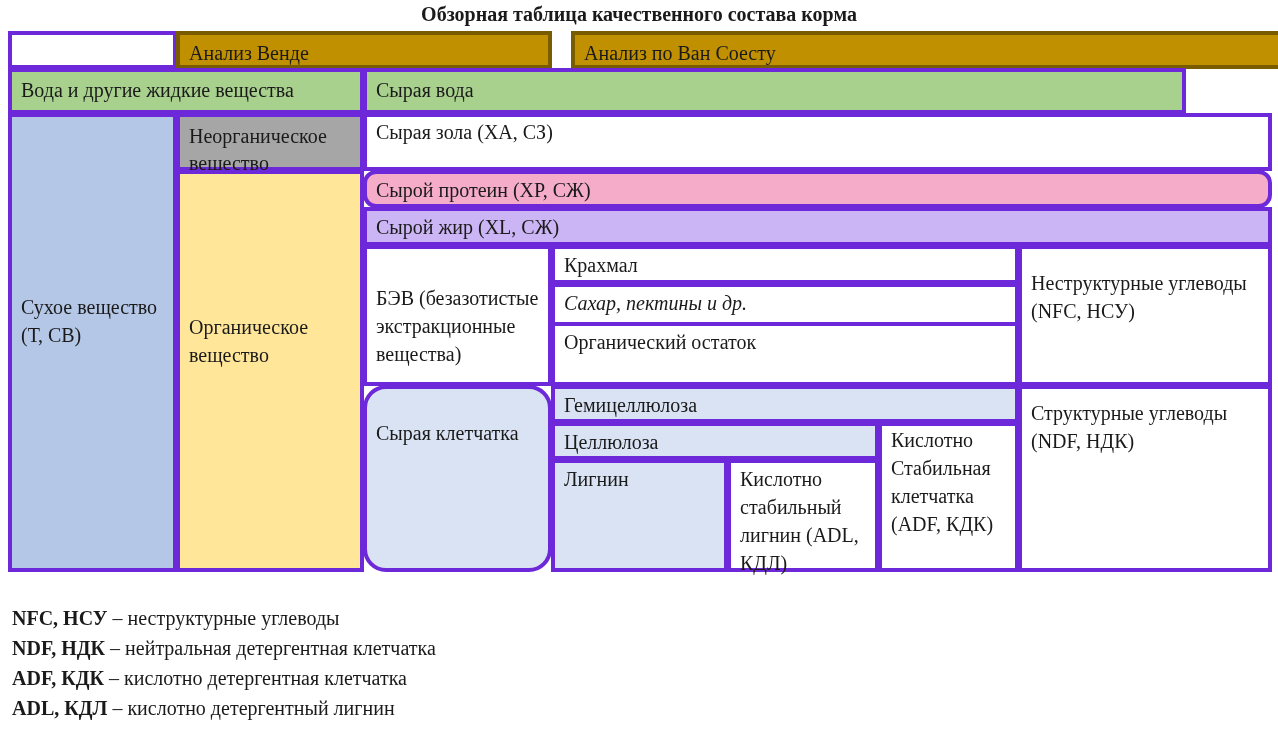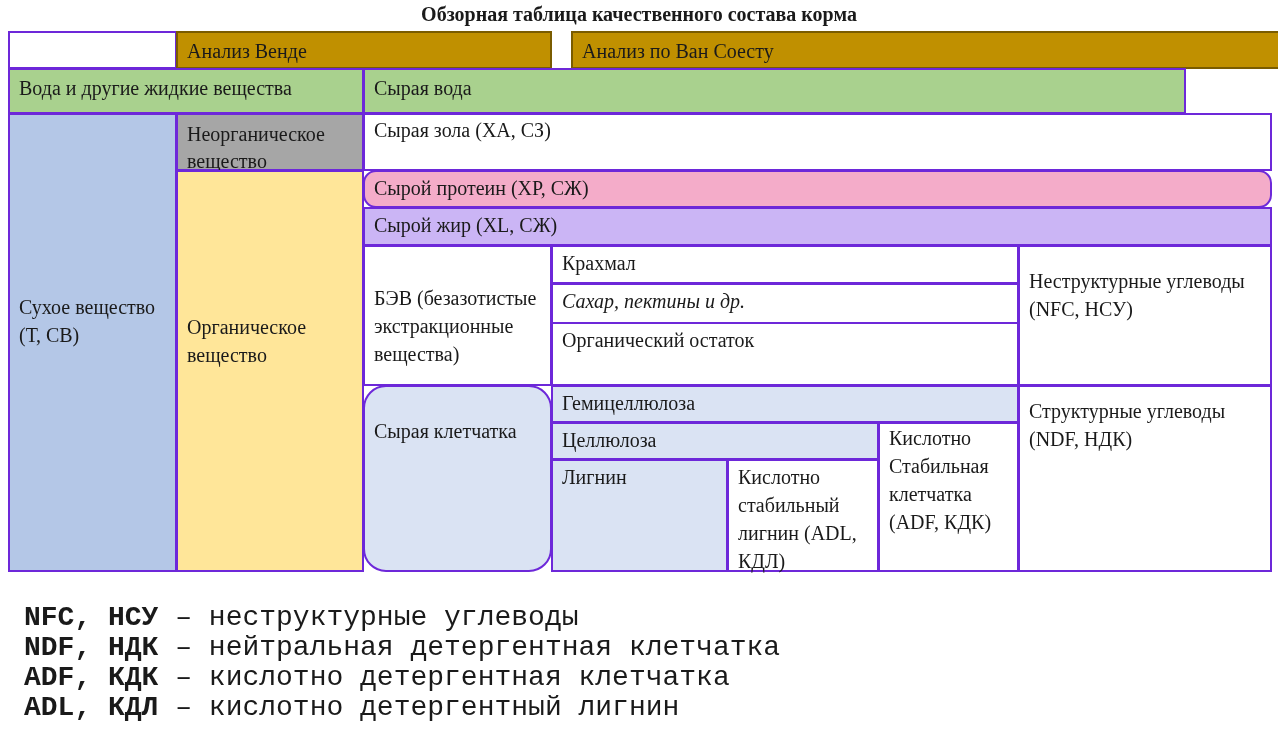--- a/index.html
+++ b/index.html
@@ -1,22 +1,22 @@
 <!DOCTYPE html>
 <html><head>
 <meta charset="utf-8">
 <style>
   html, body { margin:0; padding:0; background:#ffffff; }
   body { width:1278px; height:729px; position:relative; overflow:hidden;
          font-family:"Liberation Serif", "DejaVu Serif", serif; color:#1a1a1a; }
   .title { position:absolute; left:0; top:3px; width:1278px; text-align:center;
            font-weight:bold; font-size:20px; }
-  .cell { position:absolute; box-sizing:border-box; border:2px solid #6d28d9;
+  .cell { position:absolute; box-sizing:border-box; border:4px solid #6d28d9;
           font-size:20px; line-height:28px; padding:4px 9px; }
-  .legend { position:absolute; left:24px; font-size:28px; line-height:30px;font-family:Liberation Mono, monospace; }
+  .legend { position:absolute; left:12px; font-size:20px; line-height:30px; }
   .legend b { font-weight:bold; }
 </style>
 </head>
 <body>
 
 <div class="title">Обзорная таблица качественного состава корма</div>
 
 <div class="cell" style="left:8px;top:31px;width:169px;height:38px;background:#fff;"></div>
 <div class="cell" style="left:176px;top:31px;width:376px;height:38px;background:#c09000;border-color:#7a5c00;">Анализ Венде</div>
 <div class="cell" style="left:571px;top:31px;width:802px;height:38px;background:#c09000;border-color:#7a5c00;">Анализ по Ван Соесту</div>

